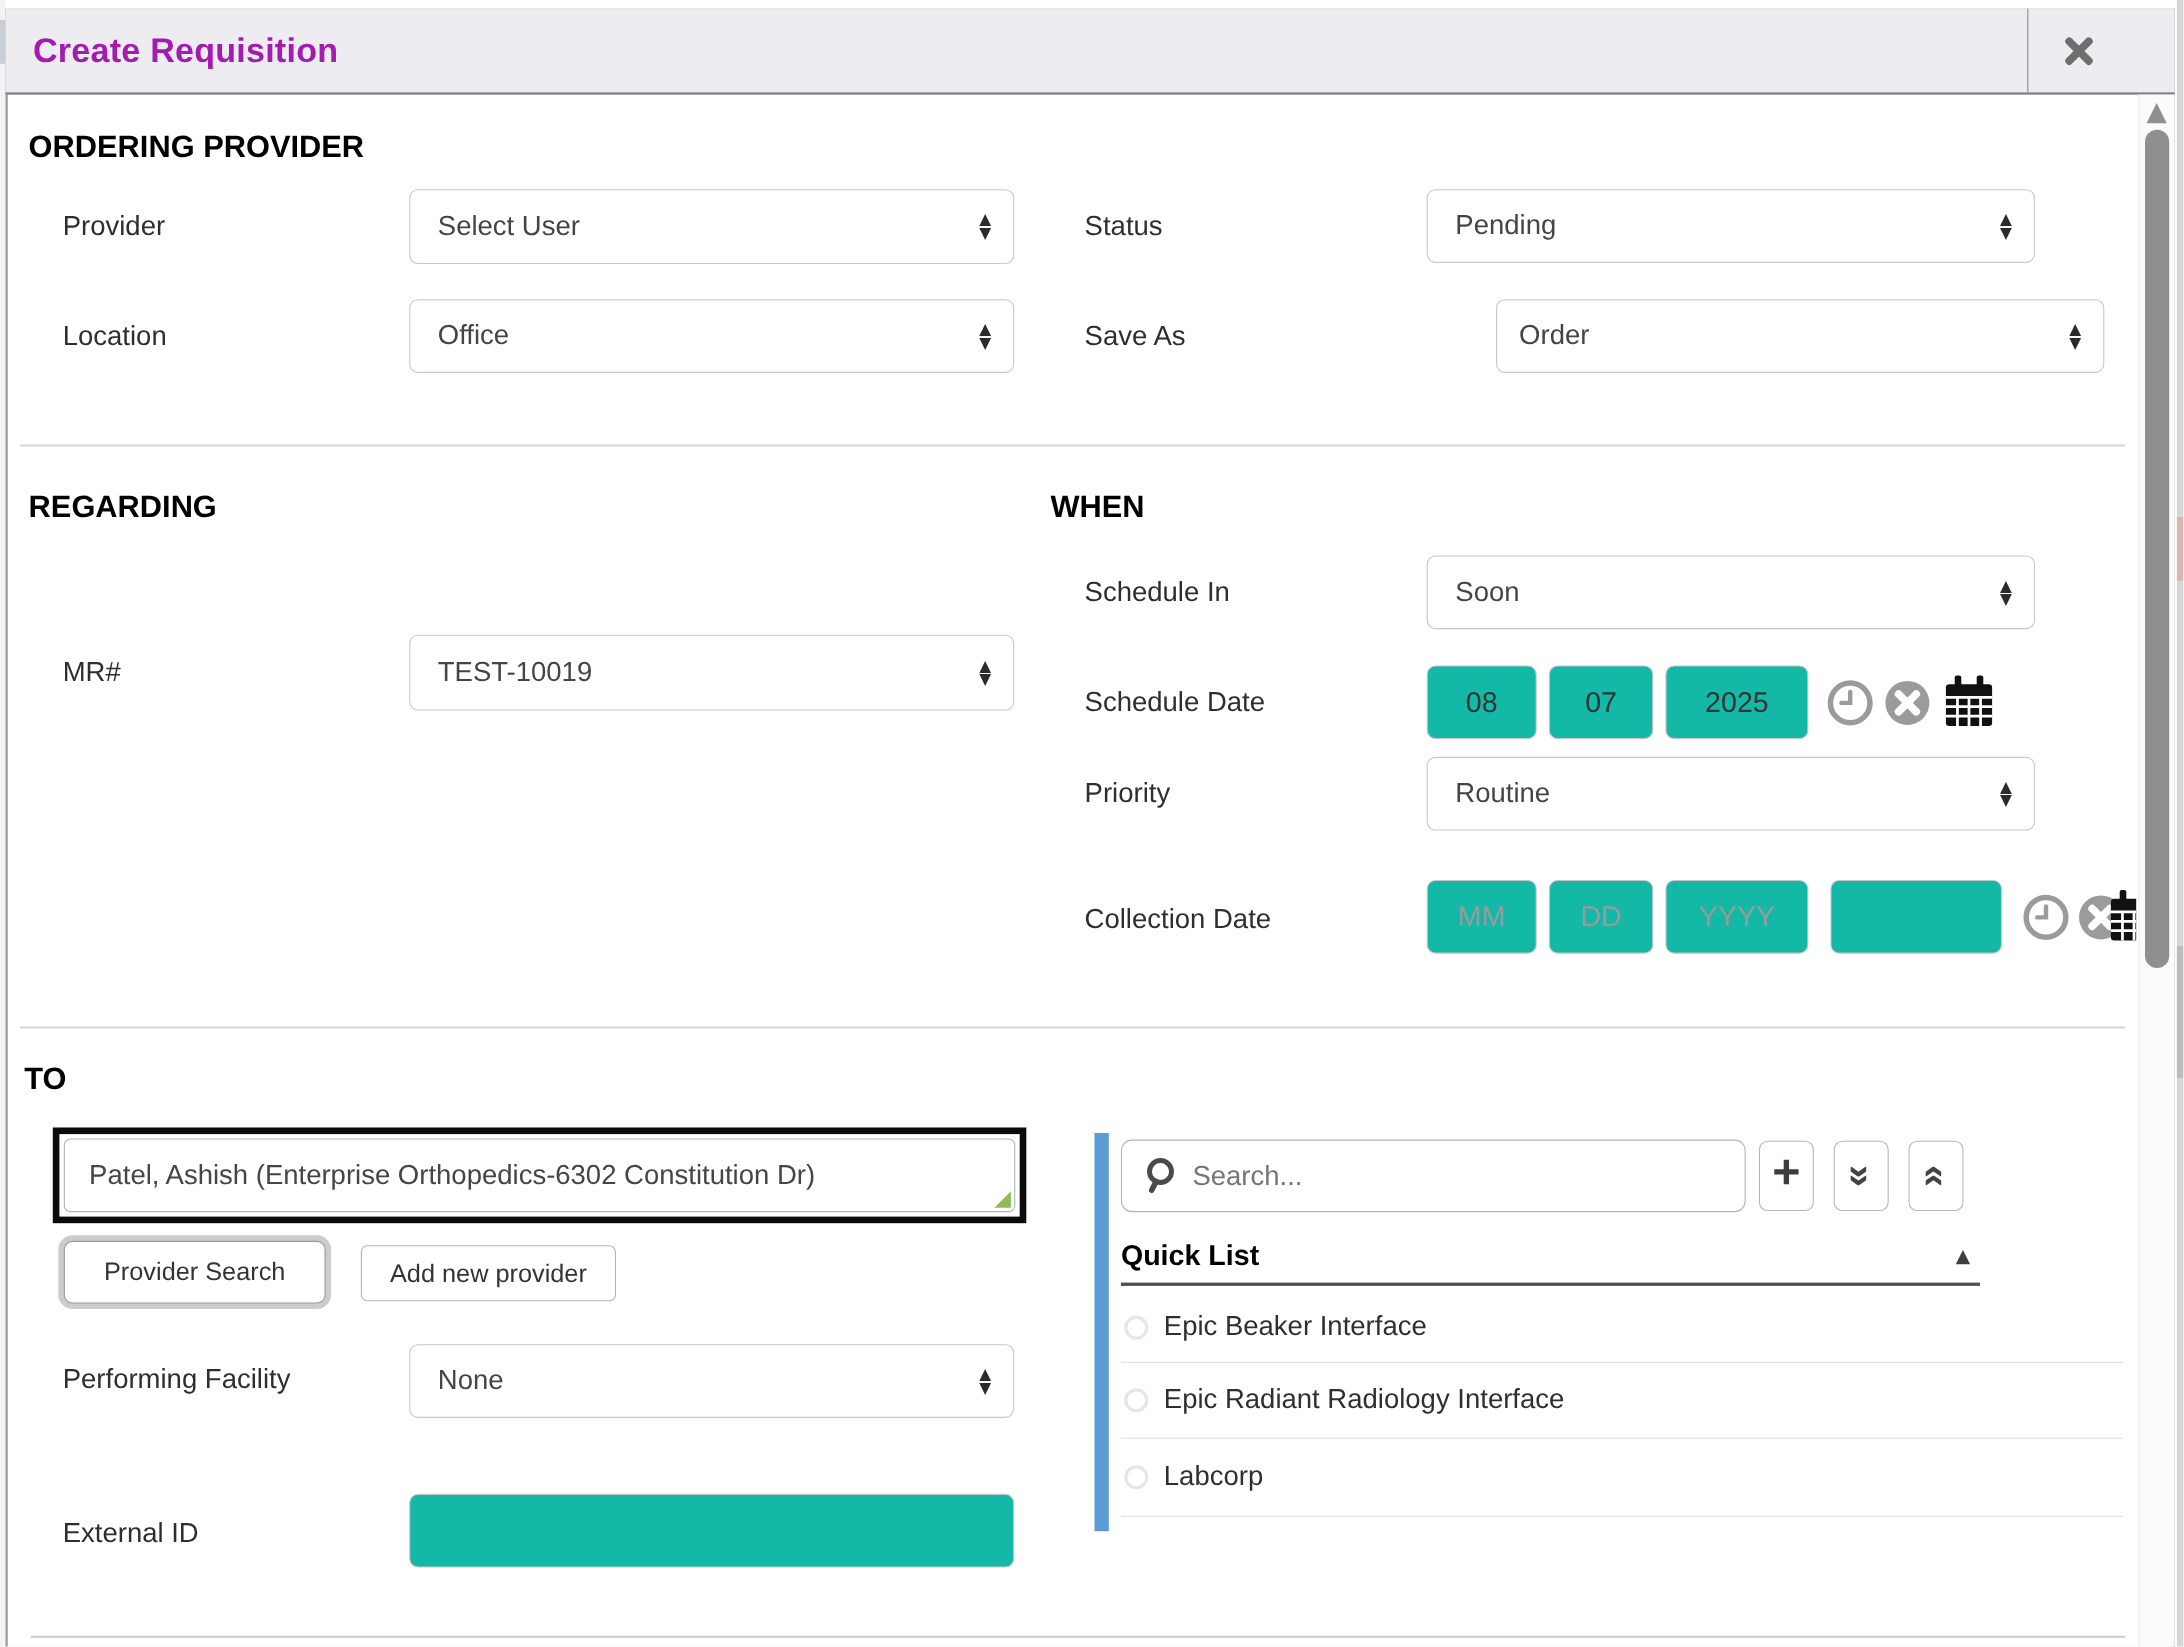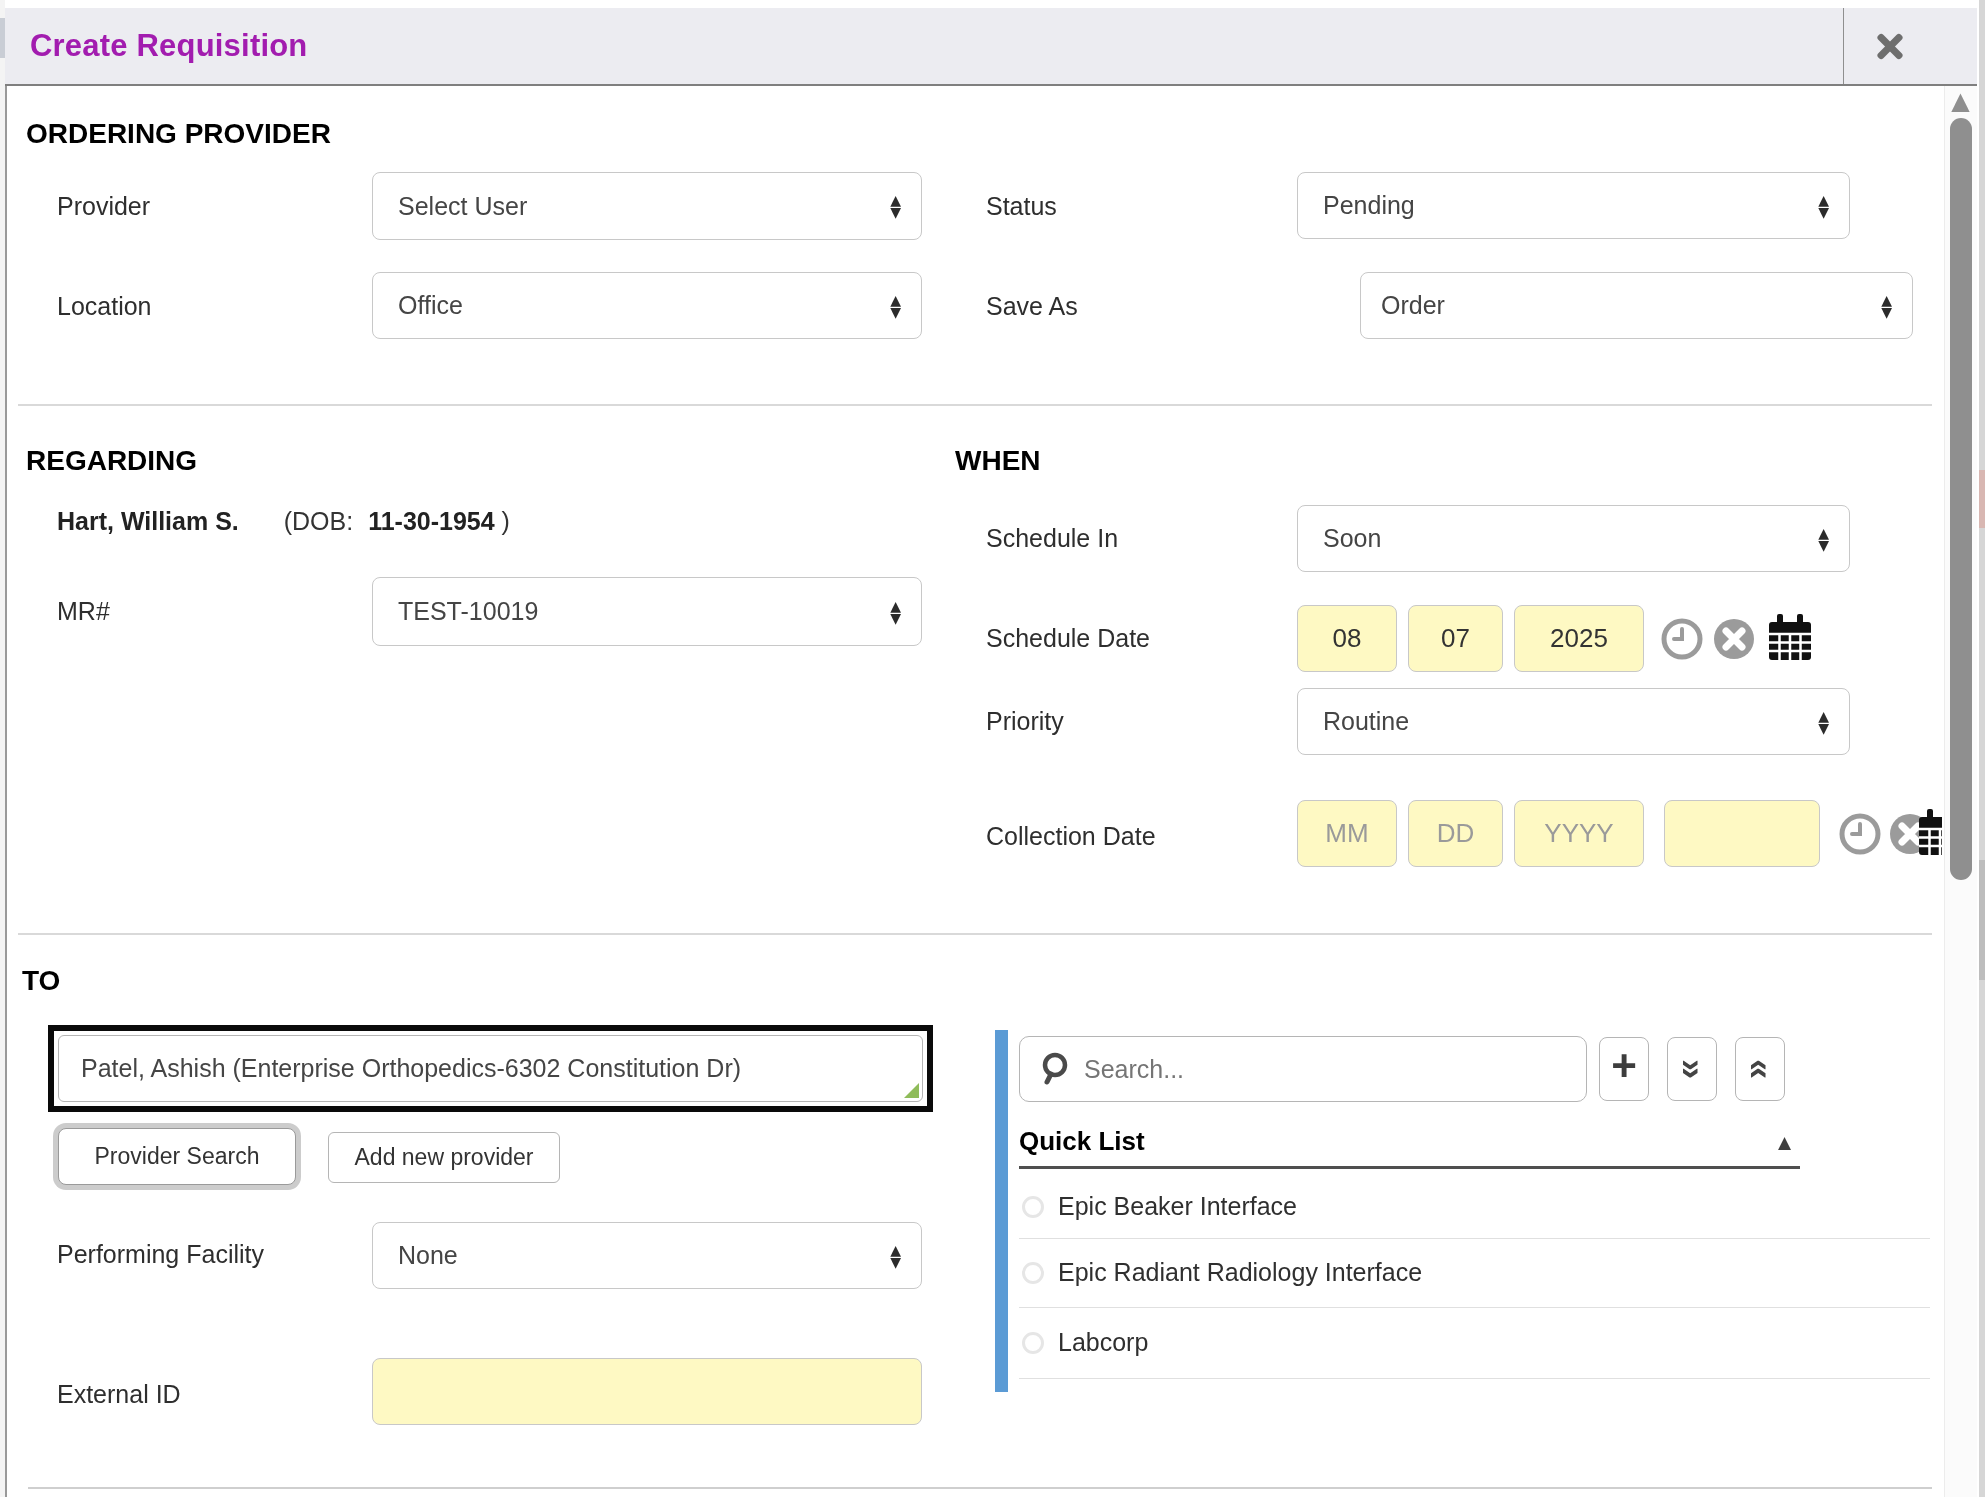--- a/index.html
+++ b/index.html
@@ -38,21 +38,21 @@
   .label{font-size:25px;color:#2e2e2e;}
   .divider{height:2px;background:#d9d9d9;}
 
   
   .sel{background:#fff;border:1px solid #c8c8c8;border-radius:8px;box-sizing:border-box;
        display:flex;align-items:center;padding:0 60px 0 25px;font-size:25px;color:#454545;cursor:pointer;}
   .arrows{position:absolute;right:20px;top:50%;transform:translateY(-50%);display:flex;flex-direction:column;
           font-family:"DejaVu Sans",sans-serif;font-size:14px;line-height:12px;color:#2b2b2b;text-align:center;}
 
   
-  .dbox{background:#fef9c3;border:1px solid #c8c8c8;border-radius:8px;box-sizing:border-box;height:67px;
+  .dbox{background:#14b8a6;border:1px solid #c8c8c8;border-radius:8px;box-sizing:border-box;height:67px;
         text-align:center;font-size:26px;color:#333;font-family:"Liberation Sans",sans-serif;outline:none;}
   .dbox::placeholder{color:#9a9a9a;opacity:1;}
 
   
   .to-black{left:48px;top:1025px;width:885px;height:87px;border:6px solid #0a0a0a;box-sizing:border-box;background:#fff;}
   .to-inner{position:absolute;left:4px;top:4px;right:4px;bottom:4px;border:1px solid #b5b5b5;border-radius:6px;
             display:flex;align-items:center;padding-left:22px;font-size:25px;color:#454545;box-sizing:border-box;}
   .grip{position:absolute;right:3px;bottom:3px;width:0;height:0;
         border-left:15px solid transparent;border-bottom:15px solid #8fbc5a;}
   .btn{background:#fff;border:1px solid #9a9a9a;box-sizing:border-box;display:flex;align-items:center;justify-content:center;
@@ -142,26 +142,20 @@
     <span class="arrows">
       <span>▲</span>
         <span>▼</span>
     </span>
   </div>
 
   <div class="abs divider" style="left:18px;top:404px;width:1914px;"></div>
 
   <div class="abs heading" style="left:26px;top:445px;">REGARDING</div>
 
-  <div class="abs" style="left:57px;top:507px;font-size:25px;">
-    <span style="font-weight:700;color:#222;">Hart, William S.</span>
-    <span style="margin-left:38px;color:#333;">(DOB:</span>
-    <span style="margin-left:8px;font-weight:700;color:#222;">11-30-1954</span>
-    <span style="color:#333;">)</span>
-  </div>
 
   <div class="abs label" style="left:57px;top:597px;">MR#</div>
   <div class="abs sel" style="left:372px;top:577px;width:550px;height:69px;">
     <span>TEST-10019</span>
     <span class="arrows">
       <span>▲</span>
         <span>▼</span>
     </span>
   </div>
 

